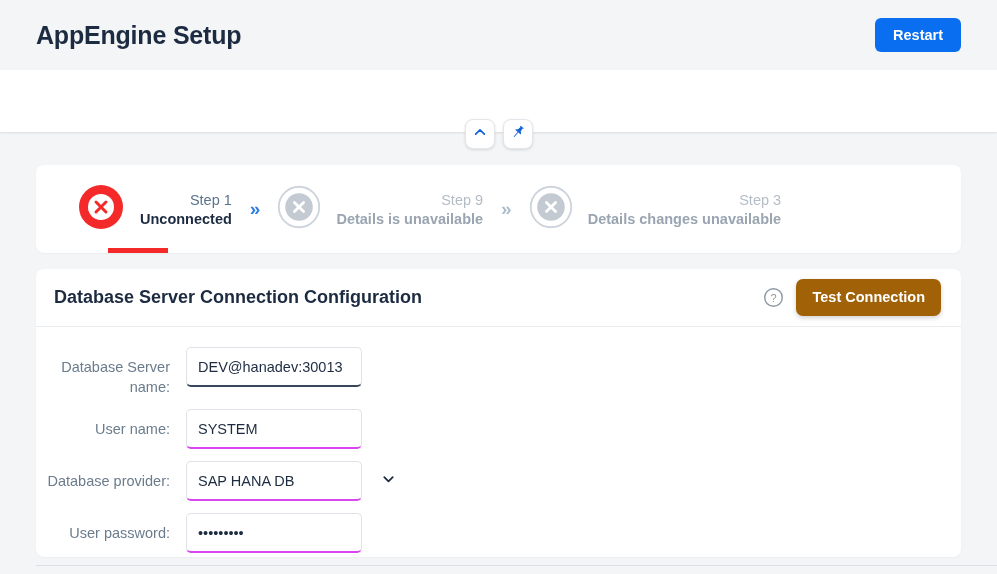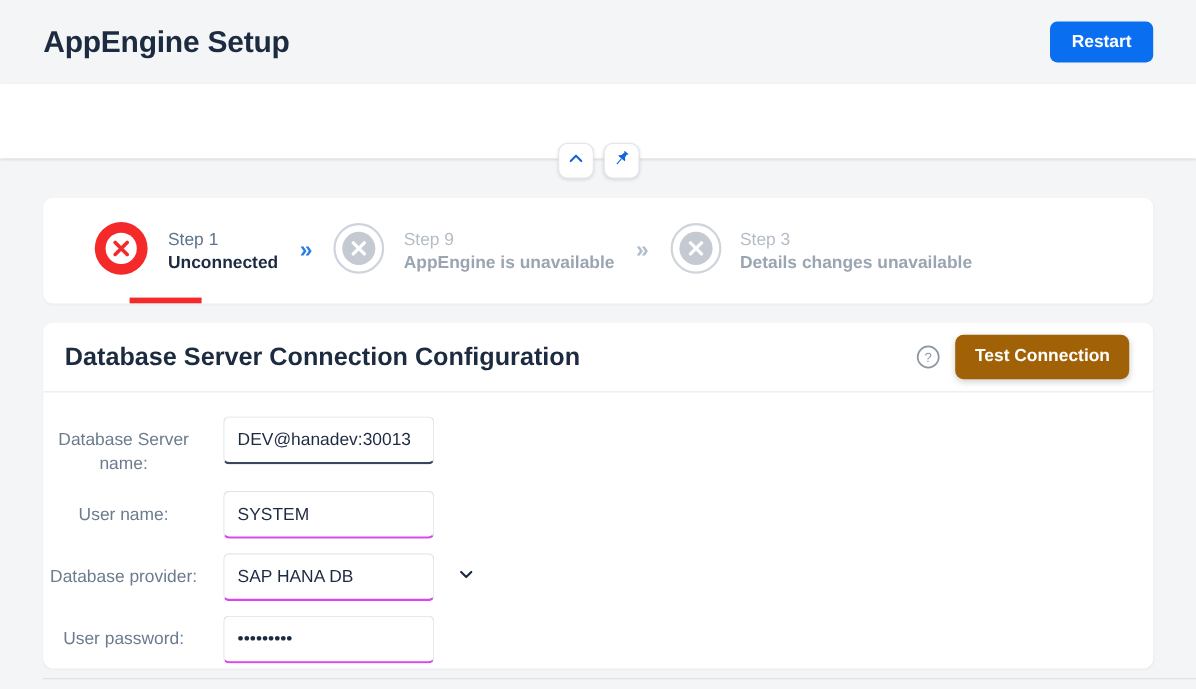--- a/index.html
+++ b/index.html
@@ -95,20 +95,21 @@
   }
   .step {
     display: flex;
     align-items: center;
     gap: 14px;
   }
   .step-texts {
     display: flex;
     flex-direction: column;
     gap: 3px;
+    text-align: right;
   }
   .step-num {
     font-size: 14.5px;
     color: #5b738b;
   }
   .step-num.muted { color: #b4bcc6; }
   .step-status {
     font-size: 14.5px;
     font-weight: bold;
     color: #1d2b41;
@@ -144,21 +145,21 @@
   .config-head {
     height: 58px;
     display: flex;
     align-items: center;
     justify-content: space-between;
     padding: 0 20px 0 18px;
     border-bottom: 1px solid #e9ecef;
     box-sizing: border-box;
   }
   .config-title {
-    font-size: 21px;
+    font-size: 18px;
     font-weight: bold;
     color: #1d2b41;
   }
   .config-head-right {
     display: flex;
     align-items: center;
     gap: 12px;
   }
   .help-icon { cursor: pointer; display: flex; }
   .test-btn {
@@ -179,21 +180,21 @@
   .form {
     padding: 20px 0 0 0;
   }
   .form-row {
     display: flex;
     align-items: flex-start;
     margin-bottom: 12px;
   }
   .form-label {
     width: 150px;
-    text-align: center;
+    text-align: right;
     font-size: 14.5px;
     color: #6b7c8d;
     padding-right: 16px;
     padding-top: 11px;
     box-sizing: border-box;
     line-height: 1.35;
   }
   .field {
     width: 176px;
     height: 40px;
@@ -285,21 +286,21 @@
     <div class="step">
       <span>
         <svg width="46" height="46" viewBox="0 0 50 50">
           <circle cx="25" cy="25" r="22" fill="none" stroke="#cdd4db" stroke-width="2"></circle>
           <circle cx="25" cy="25" r="15" fill="#c3cad2"></circle>
           <path d="M20 20 L30 30 M30 20 L20 30" stroke="#ffffff" stroke-width="3" stroke-linecap="round"></path>
         </svg>
       </span>
       <div class="step-texts">
         <div class="step-num muted">Step 9</div>
-        <div class="step-status muted">AppEngine is unavailable</div>
+        <div class="step-status muted">Details is unavailable</div>
       </div>
     </div>
 
     <div class="step-sep muted">»</div>
 
     <div class="step">
       <span>
         <svg width="46" height="46" viewBox="0 0 50 50">
           <circle cx="25" cy="25" r="22" fill="none" stroke="#cdd4db" stroke-width="2"></circle>
           <circle cx="25" cy="25" r="15" fill="#c3cad2"></circle>

